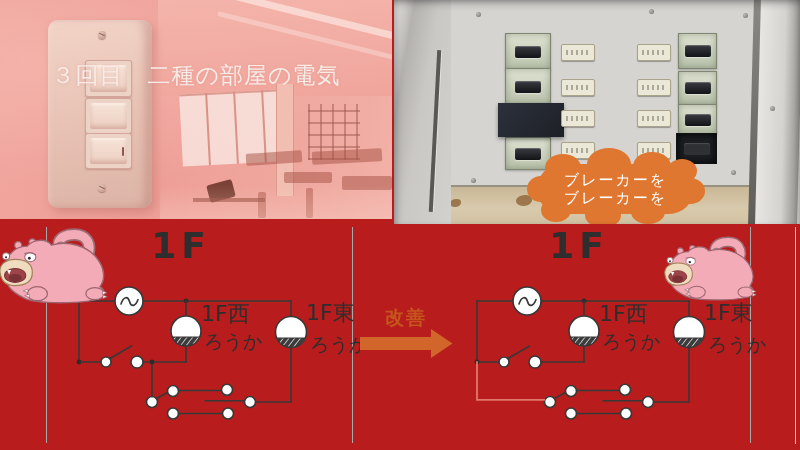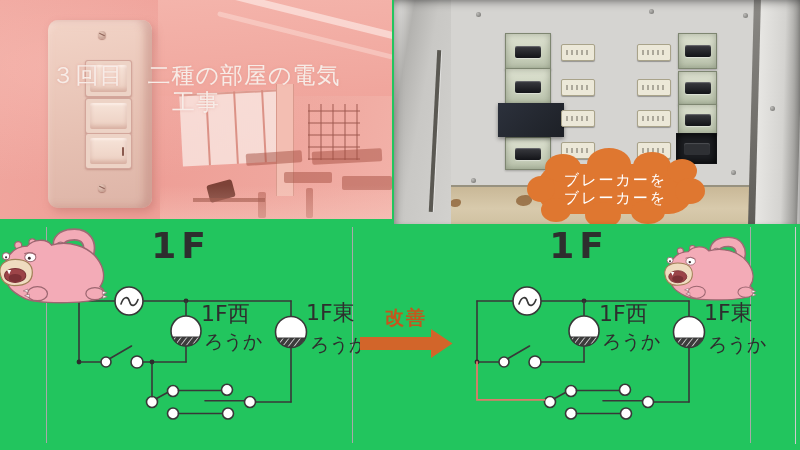--- a/index.html
+++ b/index.html
@@ -1,16 +1,16 @@
 <!DOCTYPE html>
 <html><head>
 <meta charset="utf-8">
 <style>
   html,body{margin:0;padding:0;background:#fff;}
-  .slide{position:relative;width:800px;height:450px;background:#22c55e;overflow:hidden;
+  .slide{position:relative;width:800px;height:450px;background:#b91c1c;overflow:hidden;
          font-family:"Liberation Sans","DejaVu Sans",sans-serif;}
   .a{position:absolute;}
 
   
   .photo-left{left:0;top:0;width:392px;height:219px;overflow:hidden;
     background:
       radial-gradient(130% 90% at 18% 30%, rgba(255,214,205,.30), transparent 60%),
       linear-gradient(100deg,#f0a69e 0%,#ee9e96 40%,#efa79e 75%,#f2b1a8 100%);}
   .pl-ceiling{left:158px;top:0;width:234px;height:96px;
       background:linear-gradient(175deg,#f4b4ab,#f0a59c);}
@@ -136,21 +136,20 @@
           <i></i>
           <span class="ind"></span>
         </div>
       <span class="screw" style="left:50px;top:164px;">
           <i></i>
         </span>
     </div>
 
     <div class="a slide-title">
       <div>３回目　二種の部屋の電気</div>
-      <div>工事</div>
     </div>
   </div>
 
   <div class="a photo-right">
     <div class="a pr-shelf">
       <span class="rust" style="left:56px;top:12px;width:11px;height:8px;"></span>
       <span class="rust" style="left:122px;top:8px;width:16px;height:11px;"></span>
       <span class="rust" style="left:200px;top:22px;width:9px;height:7px;"></span>
       <span class="rust" style="left:36px;top:26px;width:8px;height:6px;"></span>
       <span class="rust" style="left:296px;top:7px;width:10px;height:7px;"></span>

